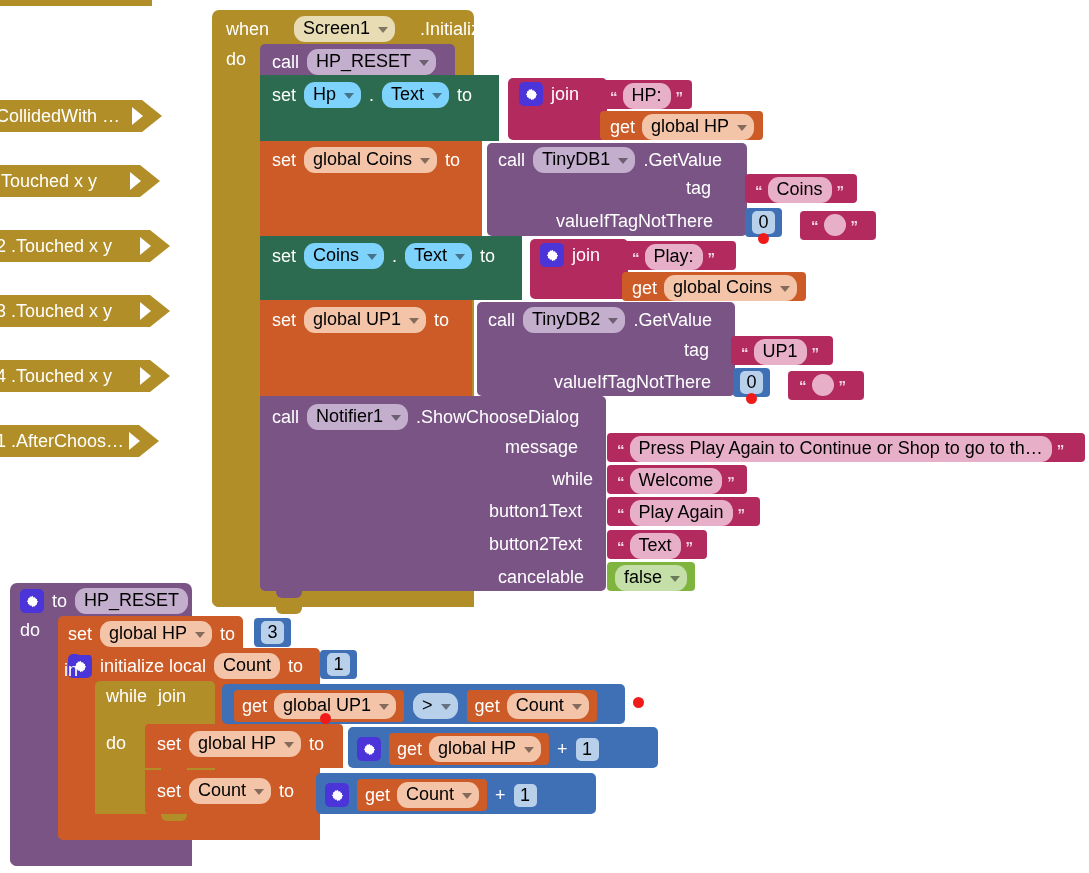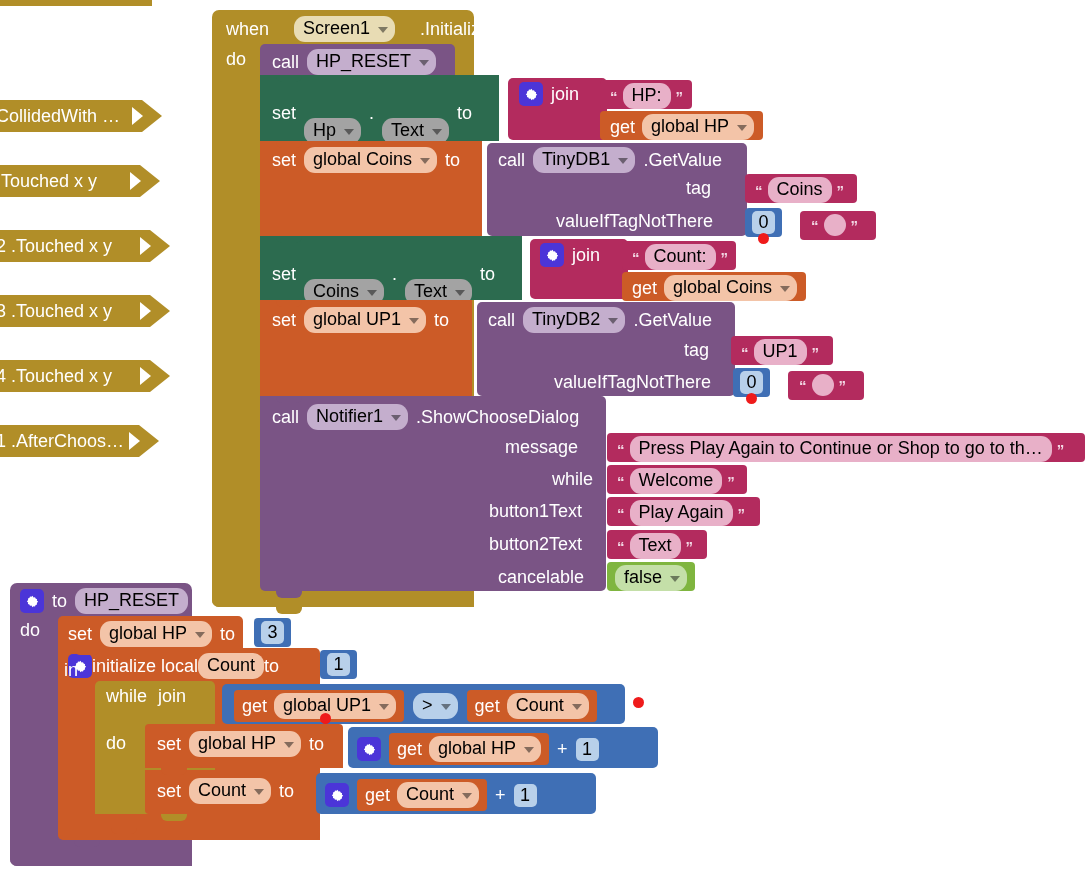--- a/index.html
+++ b/index.html
@@ -25,21 +25,21 @@
     vertical-align:middle;
   }
   .field .caret {
     width:0;height:0;border-left:5px solid transparent;border-right:5px solid transparent;
     border-top:6px solid rgba(0,0,0,.45); margin-left:2px; margin-top:2px;
   }
   .field.plain { padding-right:9px; }
 
   .f-gold   { background:#e8dcb4; }
   .f-purple { background:#c4aecd;text-align:right; }
-  .f-green  { background:#a3a3a3;margin-top:36px; }
+  .f-green  { background:#7dd3fc; }
   .f-orange { background:#f3c4a8; }
   .f-pink   { background:#e8b0c8; }
   .f-blue   { background:#b8d0ea; }
   .f-greenl { background:#c4dfa8; }
 
   
   .gear {
     width:24px;height:24px;border-radius:5px;background:#4b35d8;
     display:inline-flex;align-items:center;justify-content:center;
     vertical-align:middle;flex:0 0 auto;
@@ -232,21 +232,21 @@
       <svg width="15" height="15" viewBox="0 0 24 24">
           <path fill="#fff" d="M12 8a4 4 0 100 8 4 4 0 000-8zm0 6a2 2 0 110-4 2 2 0 010 4zm9-2l-2-1.4.3-2.4-2.3-.9-1-2.2-2.4.4L12 2.8 10.4 4.5 8 4.1l-1 2.2-2.3.9.3 2.4L3 12l2 1.4-.3 2.4 2.3.9 1 2.2 2.4-.4L12 21.2l1.6-1.7 2.4.4 1-2.2 2.3-.9-.3-2.4L21 12z"></path>
         </svg>
     </span>
     <span class="lbl">join</span>
   </div>
 
   <div class="blk" style="left:622px; top:241px; width:114px; height:29px; background:#b32b5e; border-radius:4px;"></div>
   <div class="blk" style="left:630px; top:244px; display:flex; align-items:center; gap:3px;">
     <span class="q">“</span>
-    <span class="field f-pink plain">Count:</span>
+    <span class="field f-pink plain">Play:</span>
     <span class="q">”</span>
   </div>
 
   <div class="blk" style="left:622px; top:272px; width:184px; height:29px; background:#cc5b27; border-radius:4px;"></div>
   <div class="blk" style="left:632px; top:275px; display:flex; align-items:center; gap:7px;">
     <span class="lbl">get</span>
     <span class="field f-orange">
       <span>global Coins</span>
       <i class="caret"></i>
     </span>
@@ -363,21 +363,21 @@
     <span class="field f-orange">
       <span>global HP</span>
       <i class="caret"></i>
     </span>
     <span class="lbl">to</span>
   </div>
   <div class="blk" style="left:254px; top:618px; width:37px; height:29px; background:#3f6fb5; border-radius:4px;"></div>
   <div class="blk" style="left:261px; top:621px; width:23px; height:23px; background:#b8d0ea; border-radius:5px; color:#000; font-size:18px; text-align:center; line-height:23px;">3</div>
 
   <div class="blk" style="left:58px; top:648px; width:262px; height:192px; background:#cc5b27; border-radius:0 5px 0 5px;"></div>
-  <div class="blk" style="left:68px; top:653px; display:flex; align-items:center; text-align:center;">
+  <div class="blk" style="left:68px; top:653px; display:flex; align-items:center; gap:8px;text-align:center;">
     <span class="gear">
       <svg width="15" height="15" viewBox="0 0 24 24">
           <path fill="#fff" d="M12 8a4 4 0 100 8 4 4 0 000-8zm0 6a2 2 0 110-4 2 2 0 010 4zm9-2l-2-1.4.3-2.4-2.3-.9-1-2.2-2.4.4L12 2.8 10.4 4.5 8 4.1l-1 2.2-2.3.9.3 2.4L3 12l2 1.4-.3 2.4 2.3.9 1 2.2 2.4-.4L12 21.2l1.6-1.7 2.4.4 1-2.2 2.3-.9-.3-2.4L21 12z"></path>
         </svg>
     </span>
     <span class="lbl">initialize local</span>
     <span class="field f-orange plain">Count</span>
     <span class="lbl">to</span>
   </div>
   <div class="blk" style="left:320px; top:650px; width:37px; height:29px; background:#3f6fb5; border-radius:4px;"></div>

